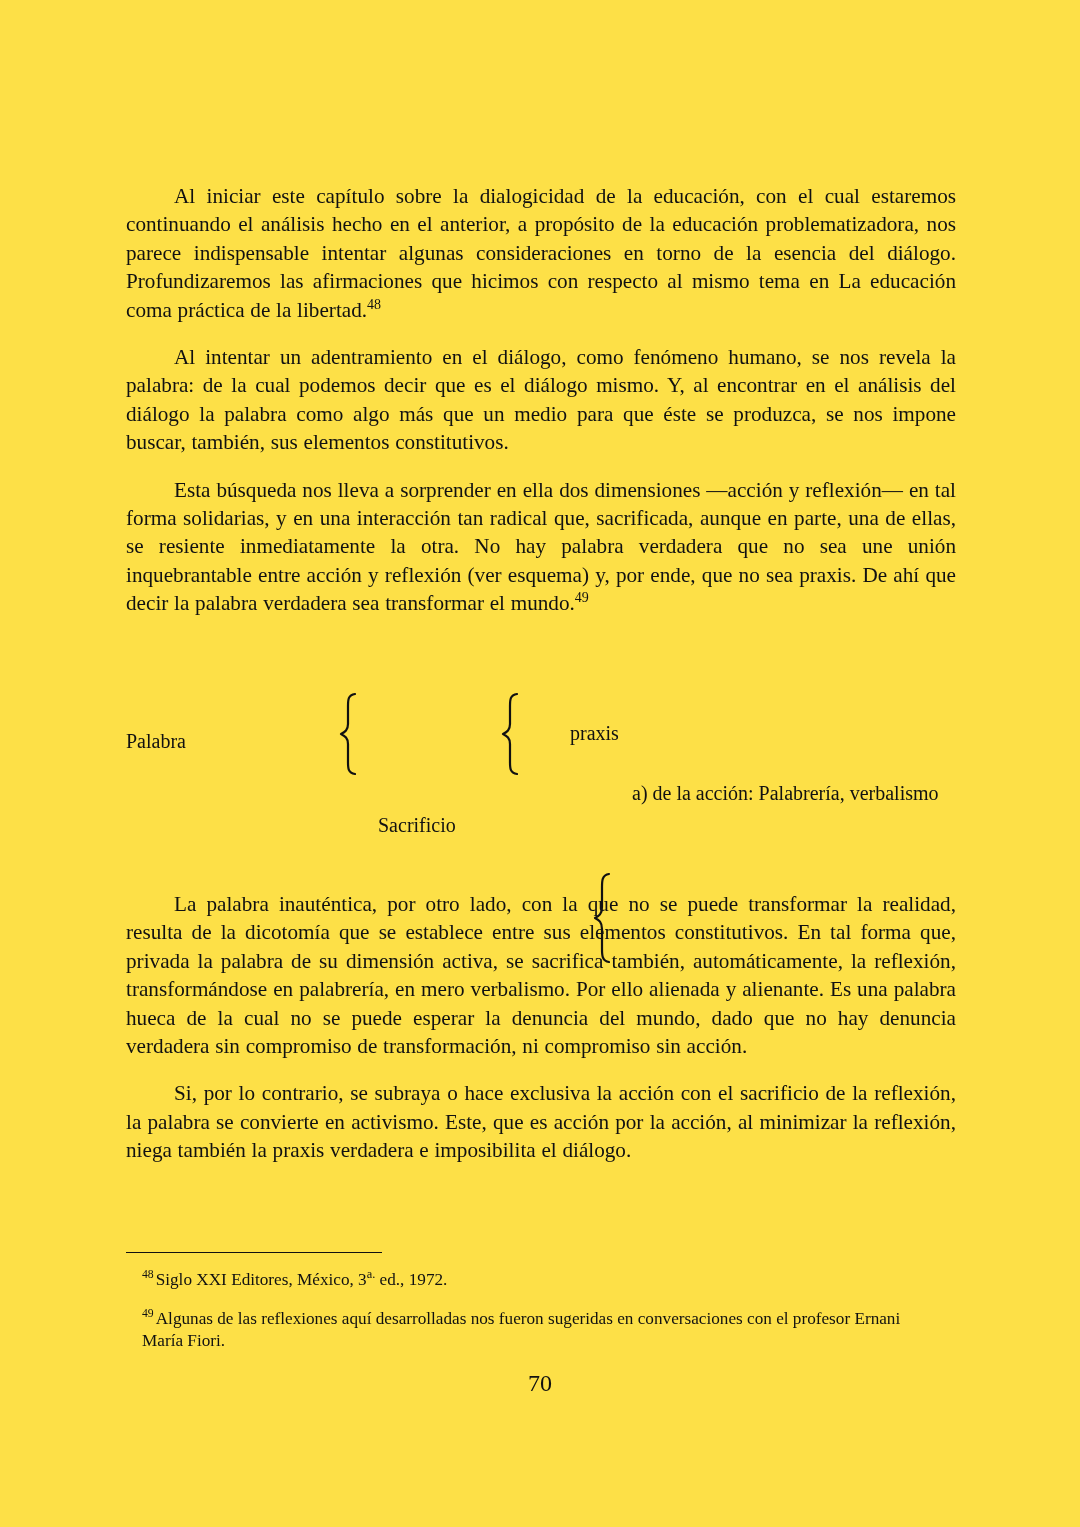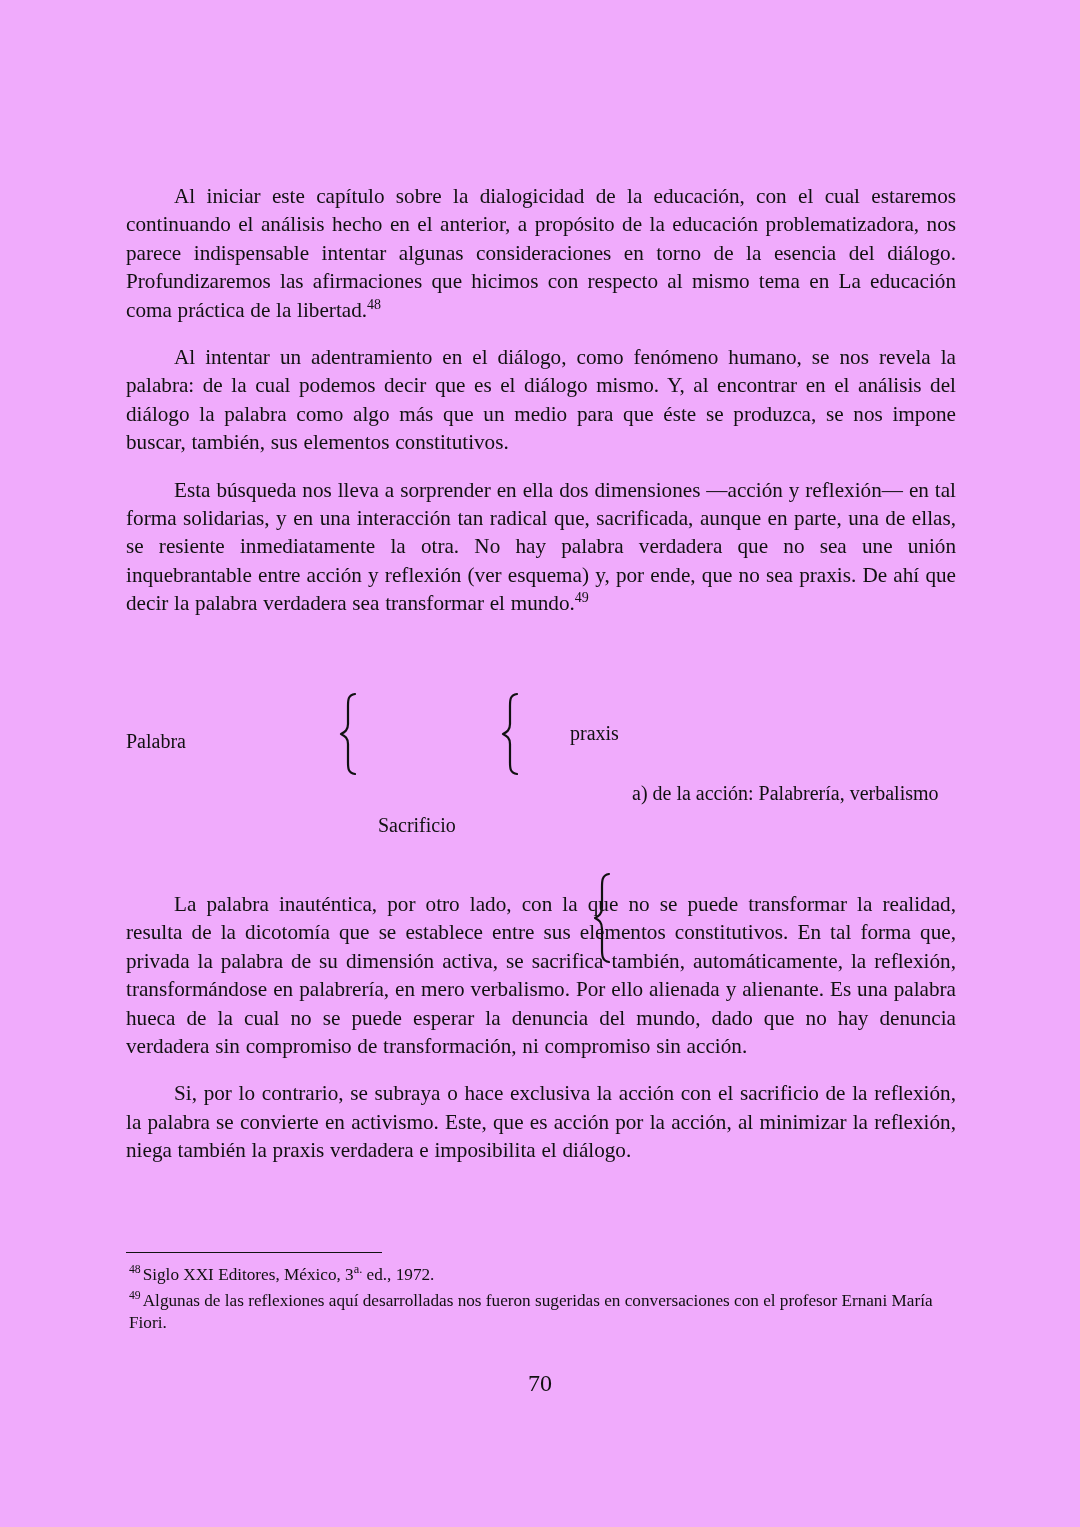--- a/index.html
+++ b/index.html
@@ -13,21 +13,21 @@
     height: 1527px;
     position: relative;
     font-family: "Liberation Serif", "DejaVu Serif", serif;
     color: #111111;
     overflow: hidden;
   }
 
   .page {
     position: absolute;
     inset: 0;
-    background: #f0abfc;
+    background: #fde047;
   }
 
   
   .textblock {
     position: absolute;
     left: 126px;
     top: 182px;
     width: 830px;
   }
 
@@ -145,21 +145,21 @@
     font-size: 17.2px;
     line-height: 22.6px;
   }
   .fn-rule {
     width: 256px;
     height: 0;
     border-top: 1.6px solid #111111;
     margin: 0 0 11px 0;
   }
   .fn {
-    margin: 3px;
+    margin: 16px;
     text-align: left;
     text-indent: 0;
     padding-left: 0;
   }
   .fn sup {
     font-size: 0.68em;
     vertical-align: super;
     line-height: 0;
     margin-right: 2px;
   }

